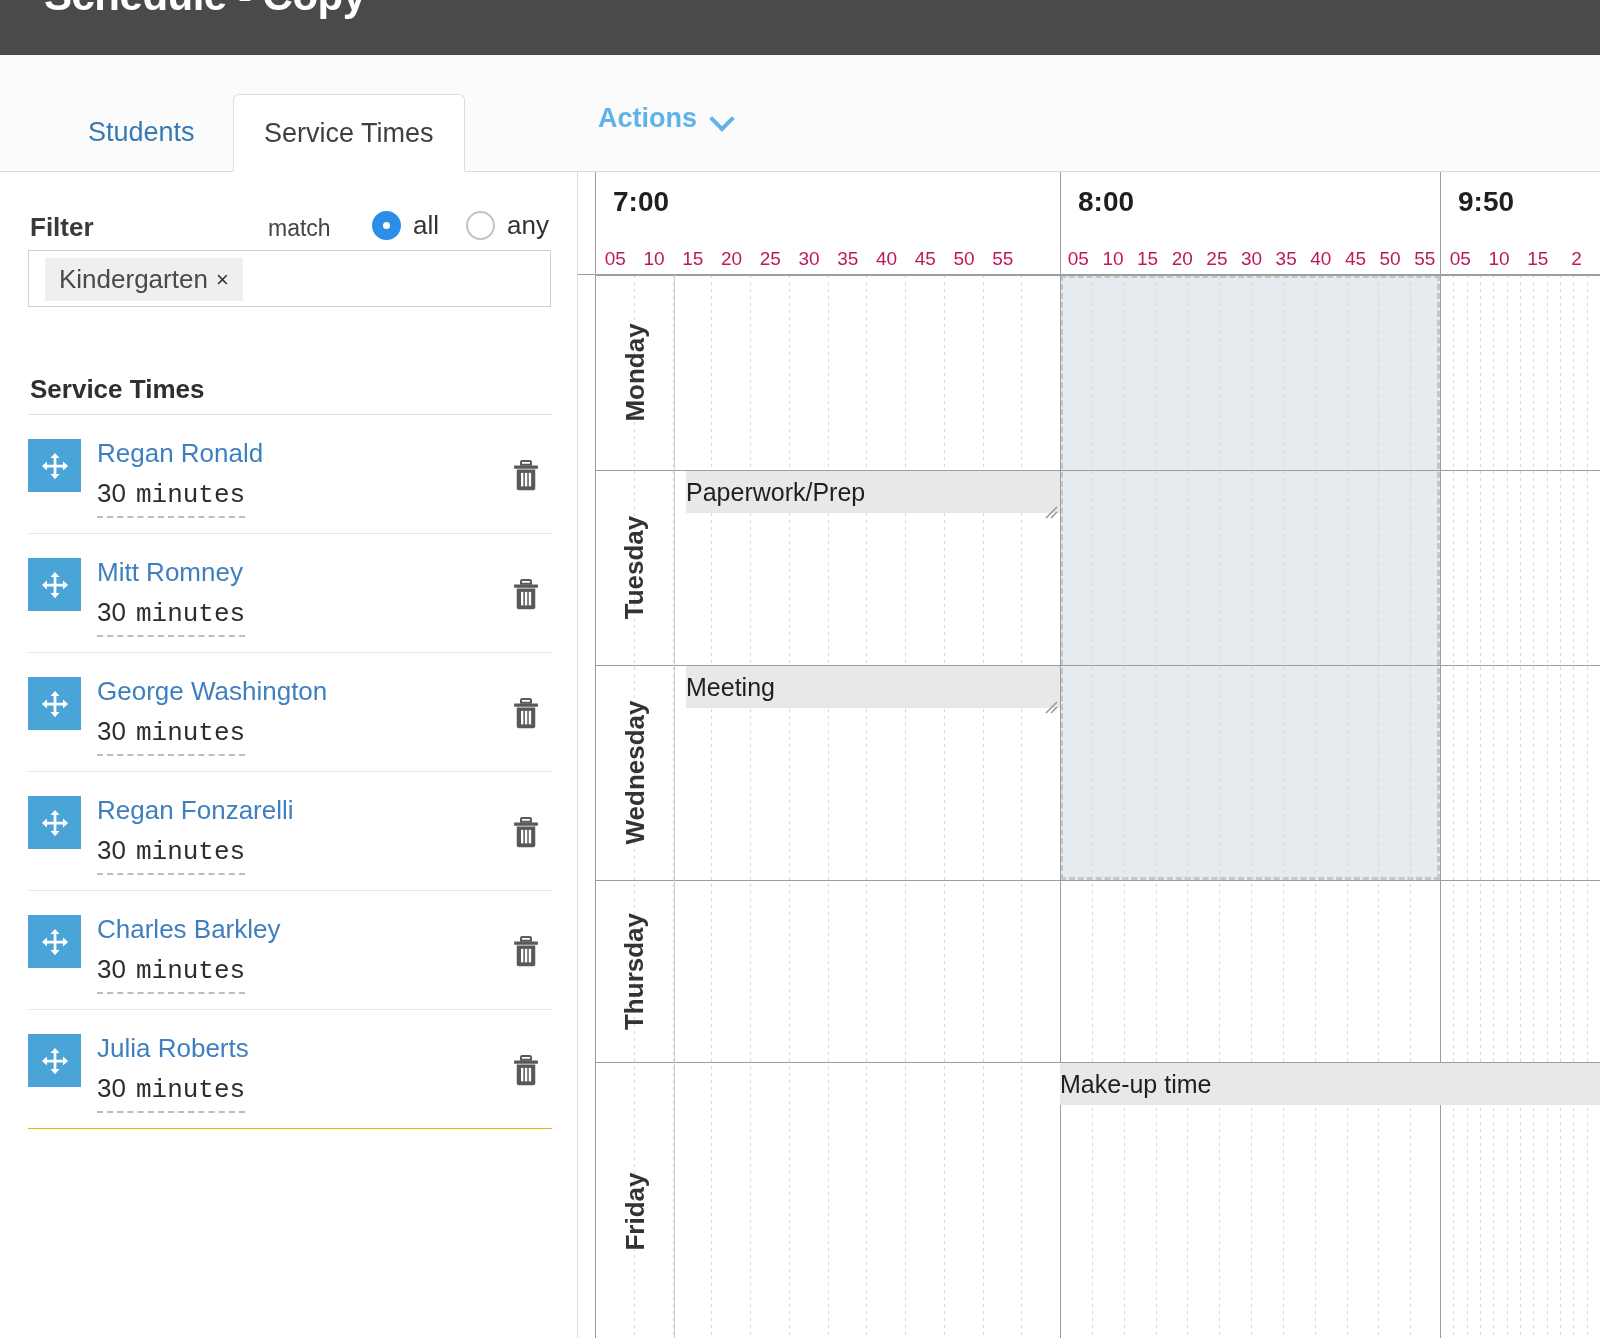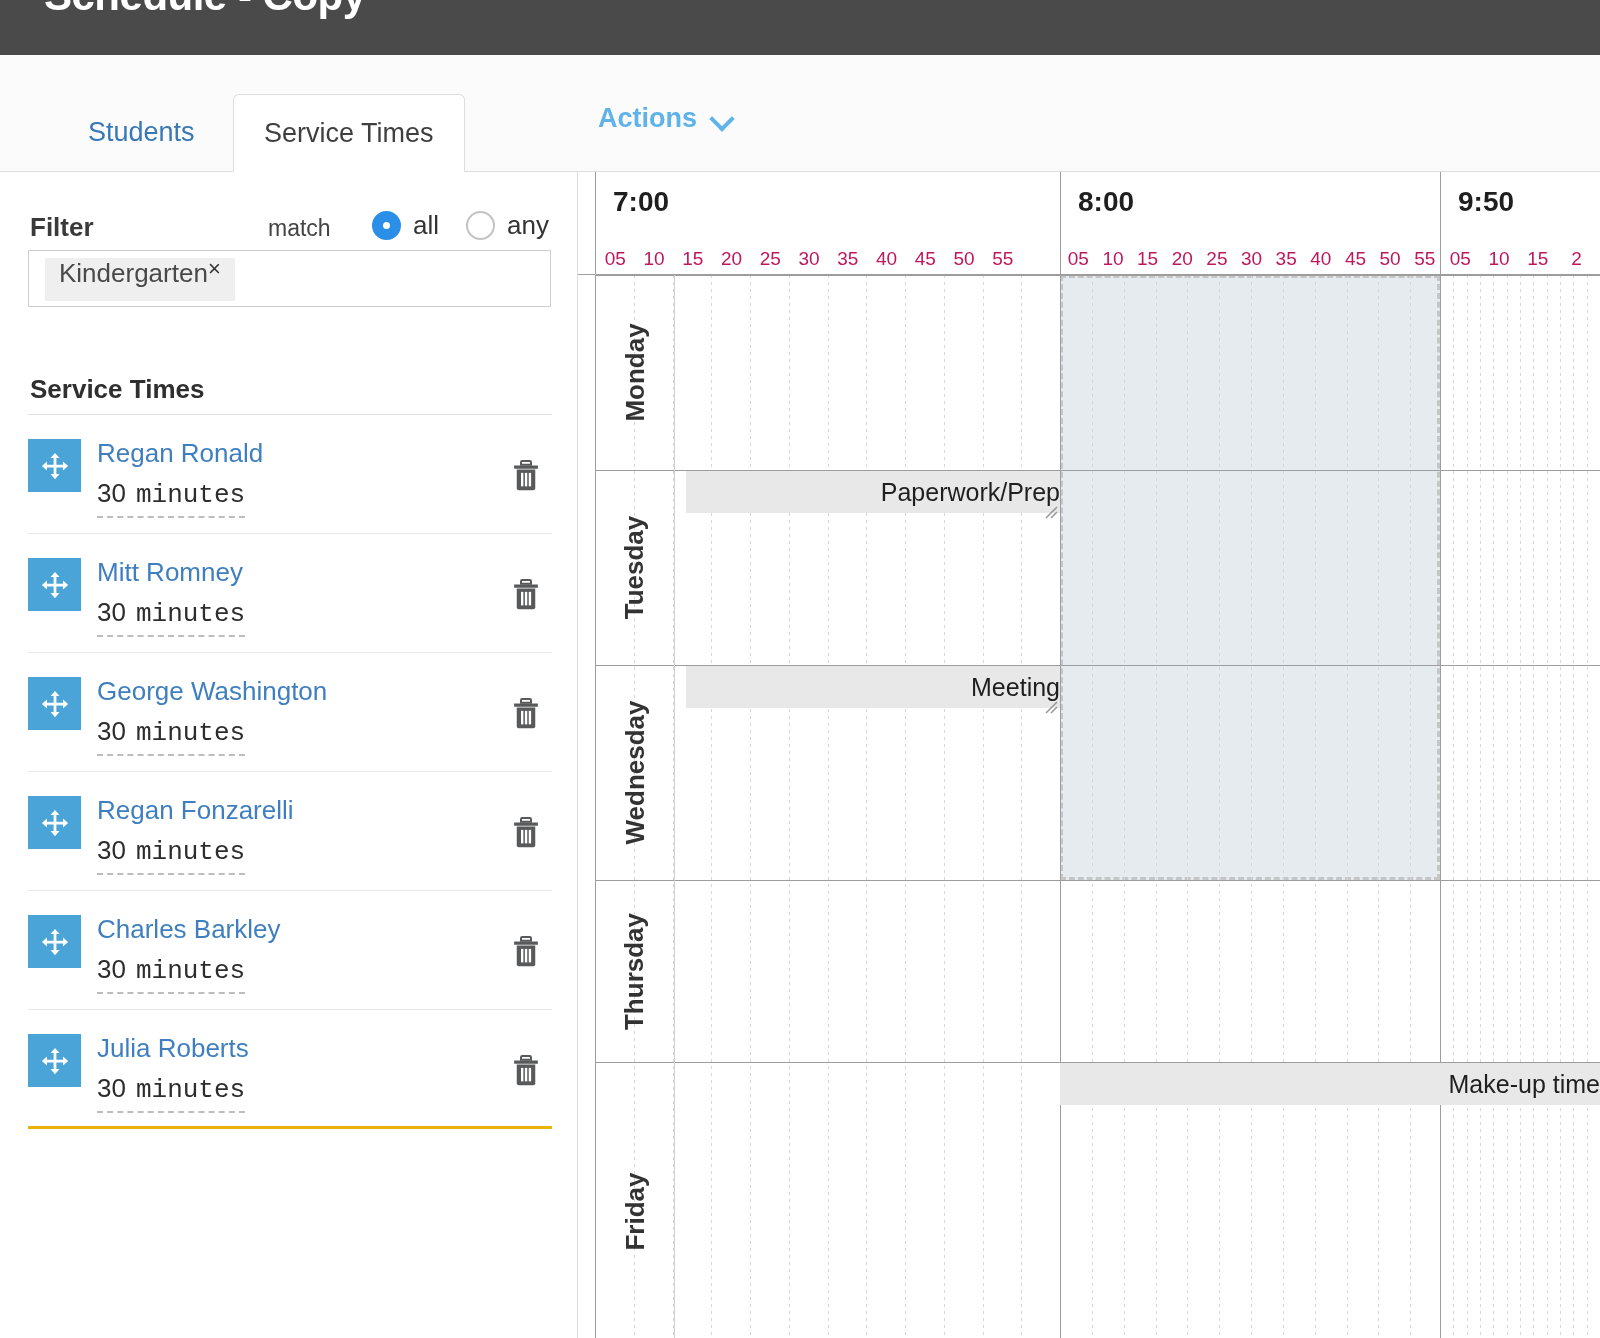--- a/index.html
+++ b/index.html
@@ -82,39 +82,39 @@
     width: 7px; height: 7px; border-radius: 50%; background: #ffffff;
   }
   .radio-text { font-size: 26px; color: #333333; }
 
   .tagbox {
     position: absolute; left: 28px; top: 78px; width: 523px; height: 57px;
     border: 1px solid #cfcfcf; background: #ffffff;
   }
   .tag {
     position: absolute; left: 16px; top: 7px; height: 43px;
-    background: #efefef; display: flex; align-items: flex-start;
-    gap: 0; padding: 0 14px;
+    background: #efefef; display: flex; align-items: center;
+    gap: 8px; padding: 0 14px;
   }
   .tag-text { font-size: 26px; color: #494949; }
   .tag-x { font-size: 22px; color: #333333; cursor: pointer; line-height: 1; }
 
   .st-heading {
     position: absolute; left: 30px; top: 202px;
     font-size: 26px; font-weight: bold; color: #2f2f2f;
   }
   .st-rule {
     position: absolute; left: 28px; top: 242px; width: 524px; height: 1px;
     background: #e2e2e2;
   }
   .st-list { position: absolute; left: 28px; top: 243px; width: 524px; }
   .st-item {
     position: relative; height: 119px; border-bottom: 1px solid #e8e8e8;
   }
-  .st-item:last-child { border-bottom: 3px solid #eab308; }
+  .st-item:last-child { border-bottom: 1px solid #eab308; }
   .drag-handle {
     position: absolute; left: 0; top: 24px; width: 53px; height: 53px;
     background: #4ba4d8; cursor: move;
     display: flex; align-items: center; justify-content: center;
   }
   .st-name {
     position: absolute; left: 69px; top: 23px;
     font-size: 26px; color: #3f7fbf; cursor: pointer;
   }
   .st-dur {
@@ -181,21 +181,21 @@
   }
   .day-divider {
     position: absolute; top: 0; left: 96px; width: 1px; background: #cfcfcf;
   }
   .highlight {
     position: absolute; background: #e5ebef;
     border: 3px dashed #c6c6c6;
   }
   .event {
     position: absolute; height: 42px; background: #e8e8e8;
-    display: flex; align-items: center; justify-content: flex-end;
+    display: flex; align-items: center; justify-content: flex-start;
     font-size: 25px; color: #1f1f1f; cursor: move;
   }
   .resize-grip {
     position: absolute; right: 2px; bottom: 1px; width: 16px; height: 16px;
     pointer-events: none;
   }
 </style>
 </head>
 <body>
 

